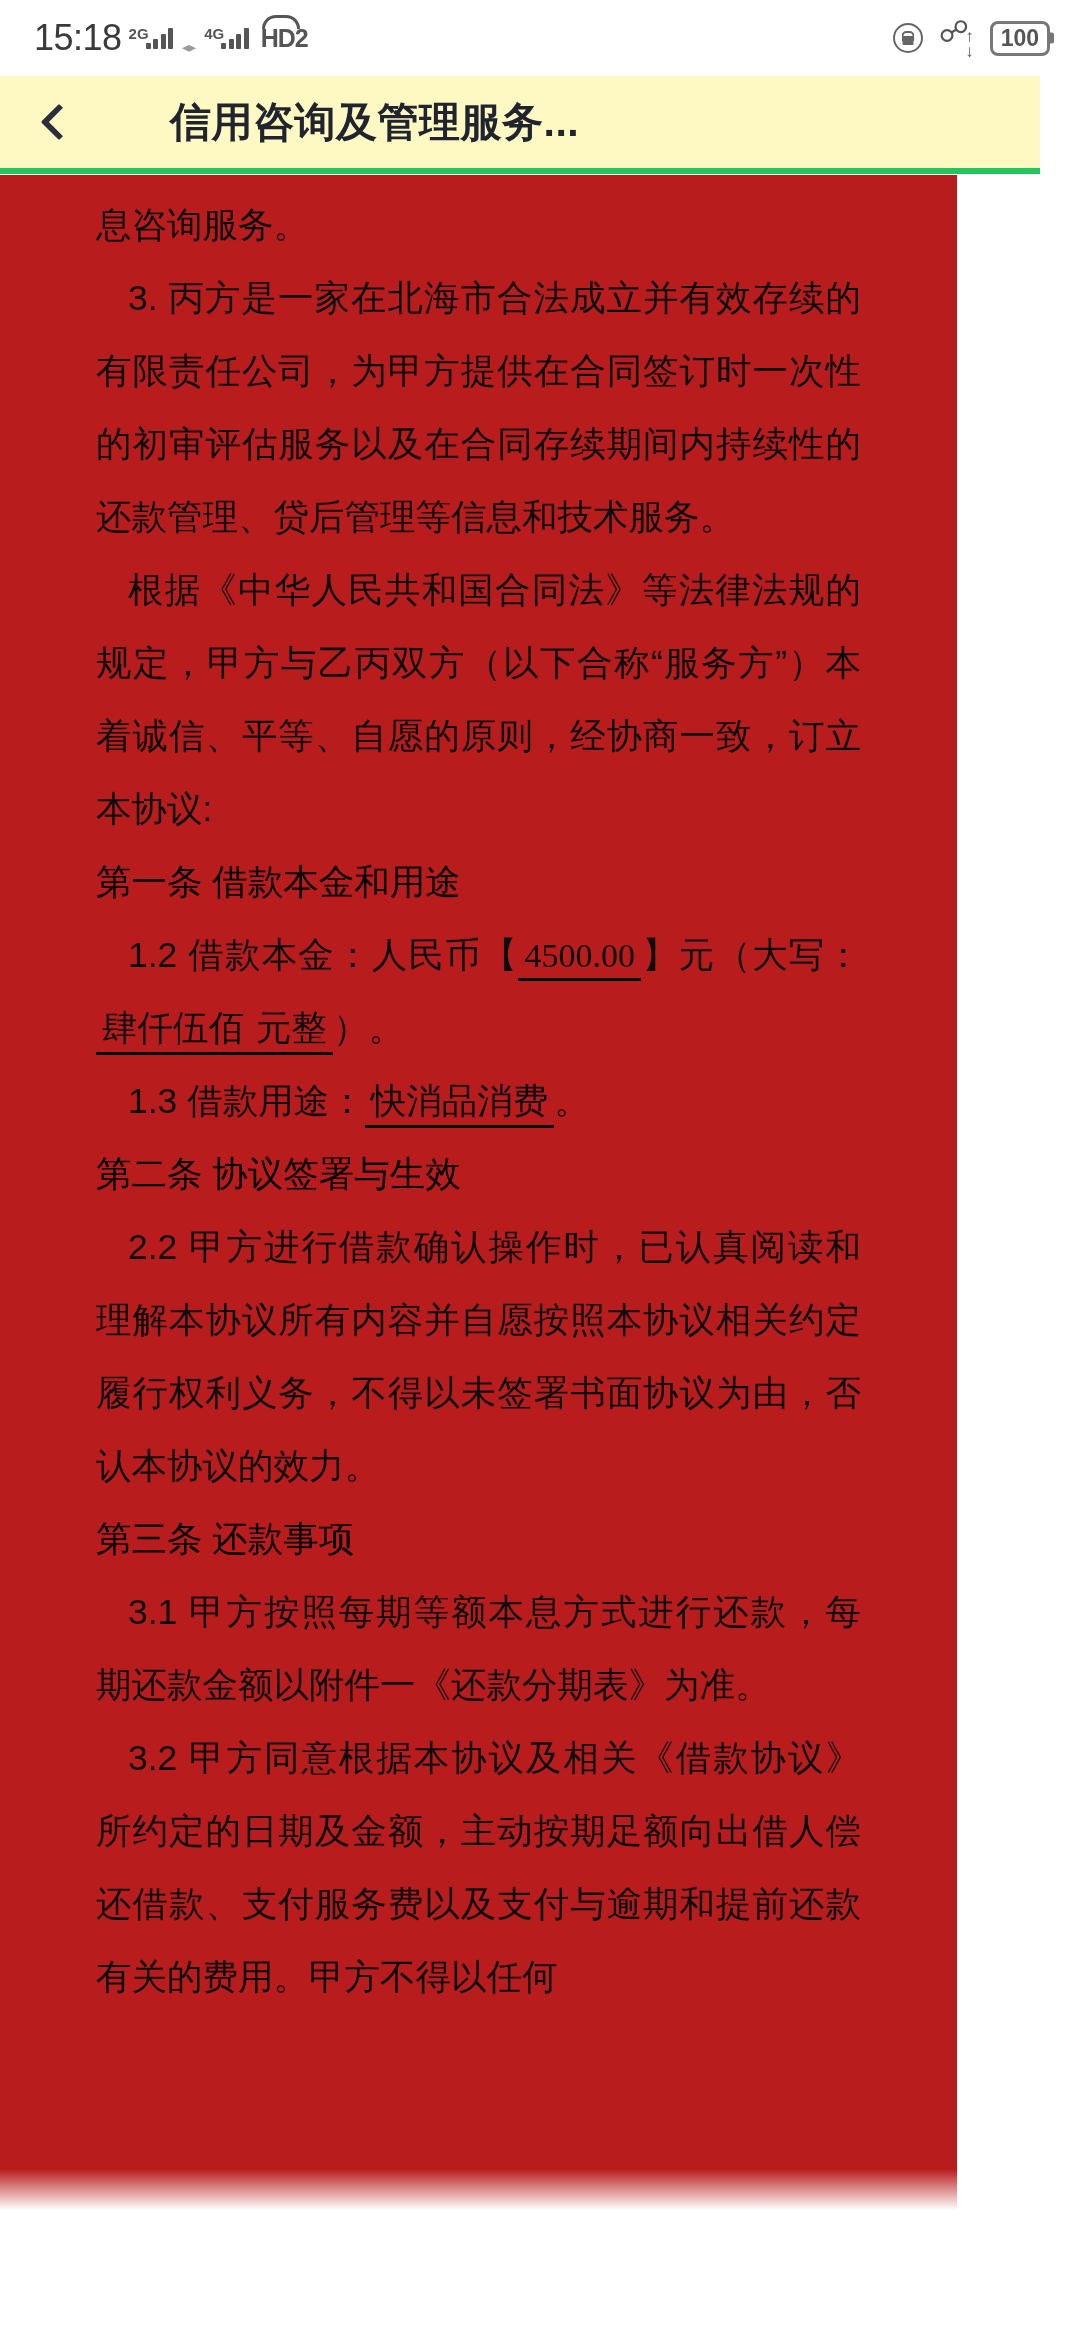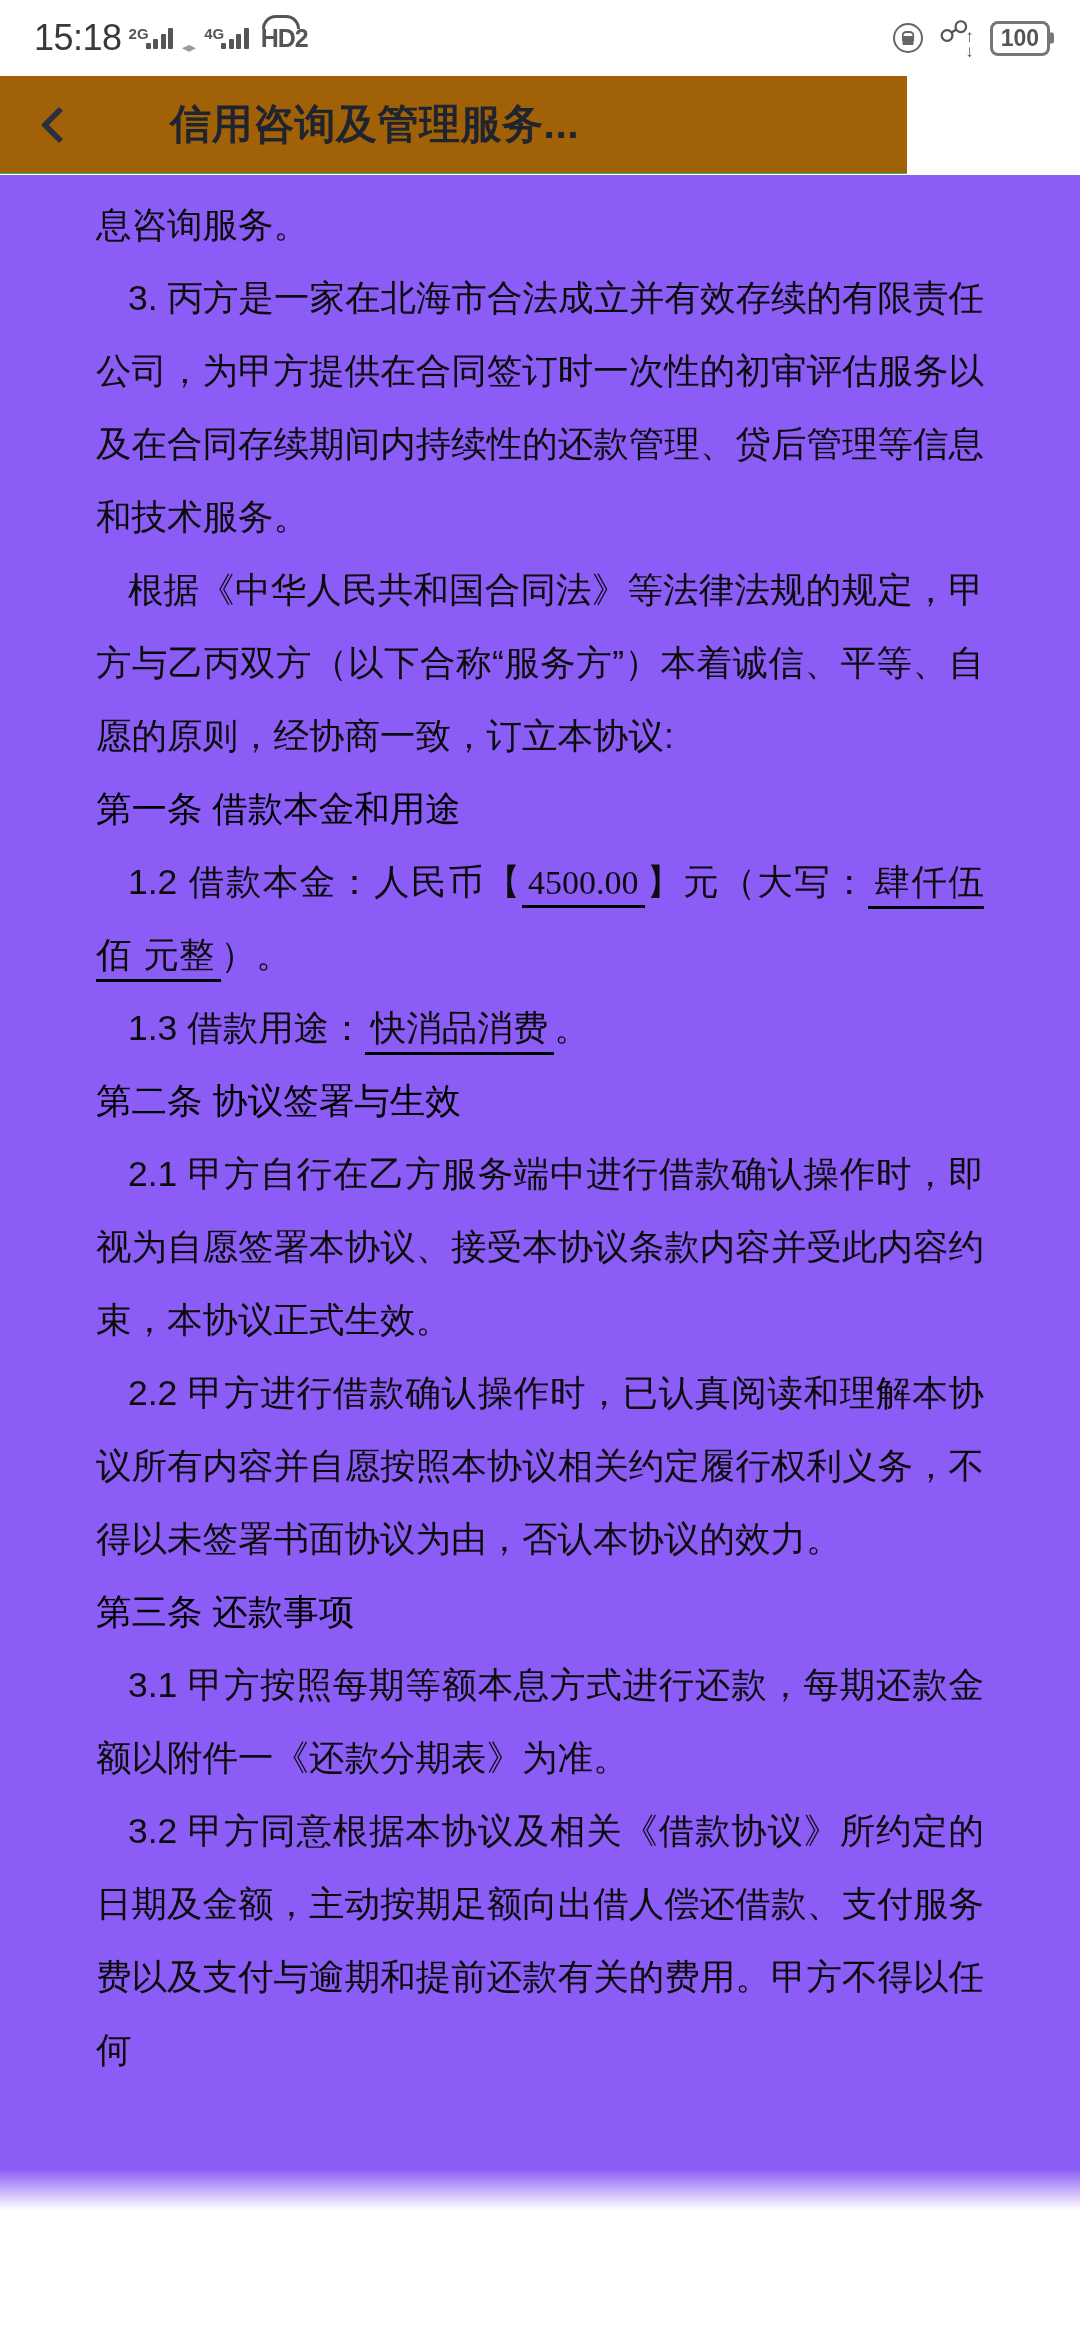--- a/index.html
+++ b/index.html
@@ -40,36 +40,36 @@
              width:9px; height:8px; border:2.2px solid #666; border-bottom:none; border-radius:5px 5px 0 0; }
   .bt-ic { font-size:30px; color:#555; line-height:1; }
   .bt-arrows { font-size:17px; color:#555; margin-left:-4px; line-height:0.85; display:inline-flex; flex-direction:column; }
   .batt { border:3px solid #777; border-radius:8px; padding:1px 8px; font-size:23px;
           font-weight:700; color:#555; position:relative; }
   .batt::after { content:""; position:absolute; right:-7px; top:50%; transform:translateY(-50%);
           width:4px; height:11px; background:#777; border-radius:0 2px 2px 0; }
 
   
   .appbar {
-    position:absolute; top:76px; left:0; width:907px; height:98px;
-    display:flex; align-items:center; background:#a16207;
-    border-bottom:1px solid #22c55e;
+    position:absolute; top:76px; left:0; width:1040px; height:98px;
+    display:flex; align-items:center; background:#fef9c3;
+    border-bottom:6px solid #22c55e;
   }
   .back-btn { width:110px; height:98px; display:flex; align-items:center; justify-content:center; }
   .chev { width:26px; height:26px; border-left:6px solid #2b2f3d; border-bottom:6px solid #2b2f3d;
           transform:rotate(45deg); border-radius:2px; margin-left:8px; }
   .app-title {
     font-size:41px; font-weight:700; color:#20242f; letter-spacing:0.5px;
     white-space:nowrap; margin-left:60px;
   }
 
   
   .doc {
-    position:absolute; top:175px; left:0; width:1080px; height:2060px;
-    padding:14px 96px 0 96px; background:#8b5cf6; overflow:hidden;
+    position:absolute; top:175px; left:0; width:957px; height:2060px;
+    padding:14px 96px 0 96px; background:#b91c1c; overflow:hidden;
   }
   .p {
     font-size:35.5px; line-height:73px; color:#0c0c0c; text-align:justify;
     text-justify:inter-ideograph; font-family:"Liberation Sans","DejaVu Sans",sans-serif;
   }
   .p.indent { text-indent:0.9em; }
   .h { font-size:35.5px; line-height:73px; color:#000; font-weight:400; }
   .u { text-decoration:none; border-bottom:3px solid #000; padding:0 6px 4px 6px; }
   .serif { font-family:Liberation Serif, serif; font-size:34px; }
 
@@ -164,21 +164,20 @@
     <div class="p indent">
       <span>1.2 借款本金：人民币【</span><span class="u serif">4500.00</span><span>】元（大写：</span><span class="u">肆仟伍佰</span><span class="u">元整</span><span>）。</span>
     </div>
 
     <div class="p indent">
       <span>1.3 借款用途：</span><span class="u">快消品消费</span><span>。</span>
     </div>
 
     <div class="h">第二条 协议签署与生效</div>
 
-    <div class="p indent">2.1 甲方自行在乙方服务端中进行借款确认操作时，即视为自愿签署本协议、接受本协议条款内容并受此内容约束，本协议正式生效。</div>
 
     <div class="p indent">2.2 甲方进行借款确认操作时，已认真阅读和理解本协议所有内容并自愿按照本协议相关约定履行权利义务，不得以未签署书面协议为由，否认本协议的效力。</div>
 
     <div class="h">第三条 还款事项</div>
 
     <div class="p indent">3.1 甲方按照每期等额本息方式进行还款，每期还款金额以附件一《还款分期表》为准。</div>
 
     <div class="p indent">3.2 甲方同意根据本协议及相关《借款协议》所约定的日期及金额，主动按期足额向出借人偿还借款、支付服务费以及支付与逾期和提前还款有关的费用。甲方不得以任何</div>
 
     <div class="fade"></div>

